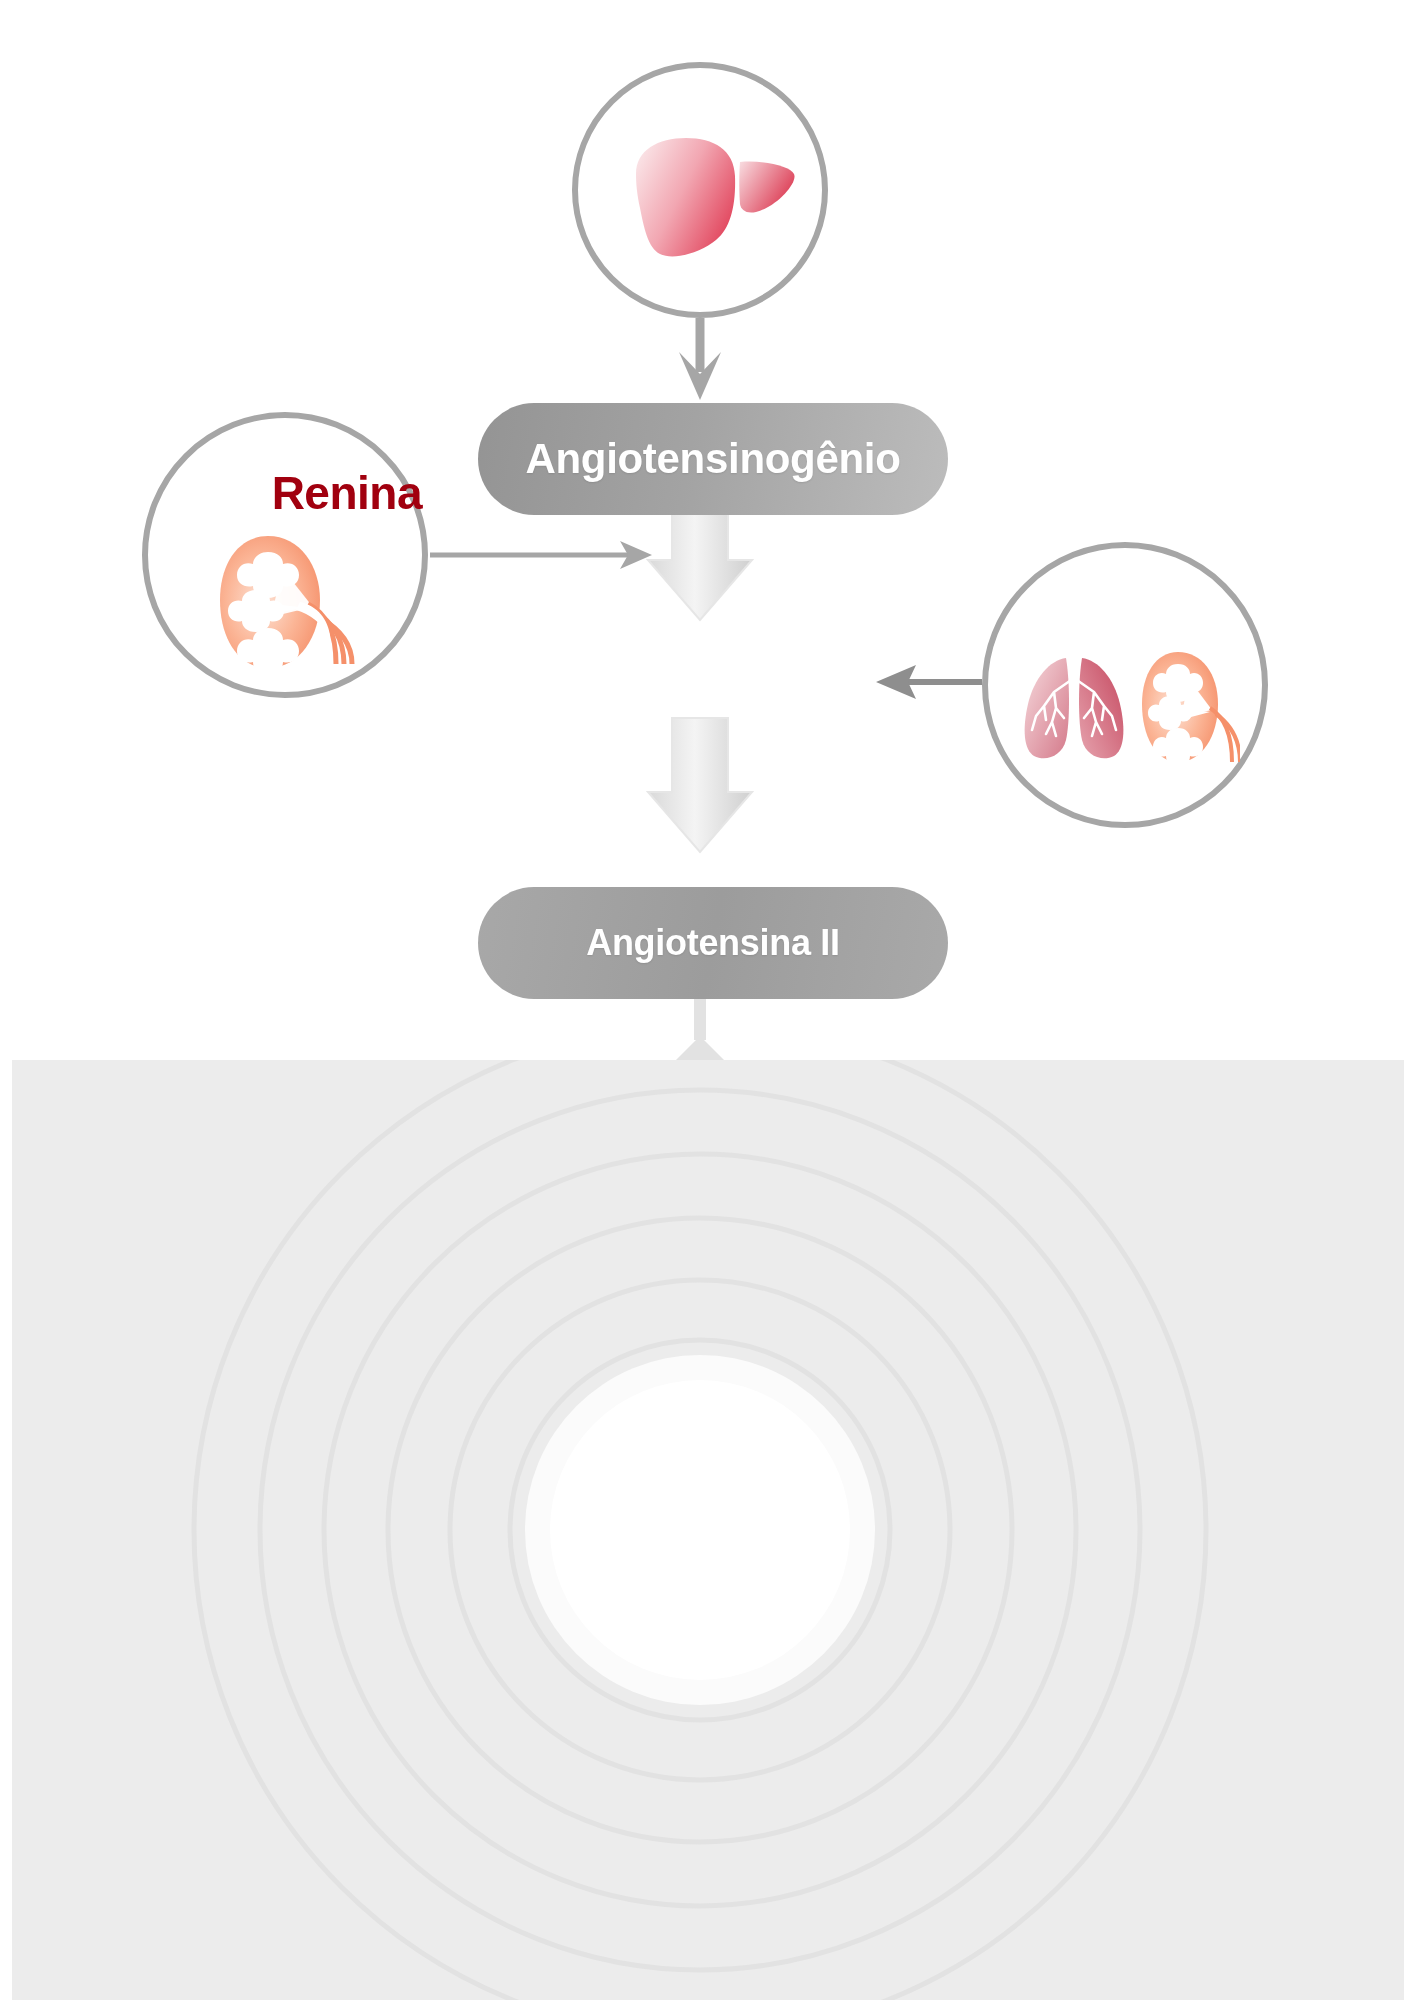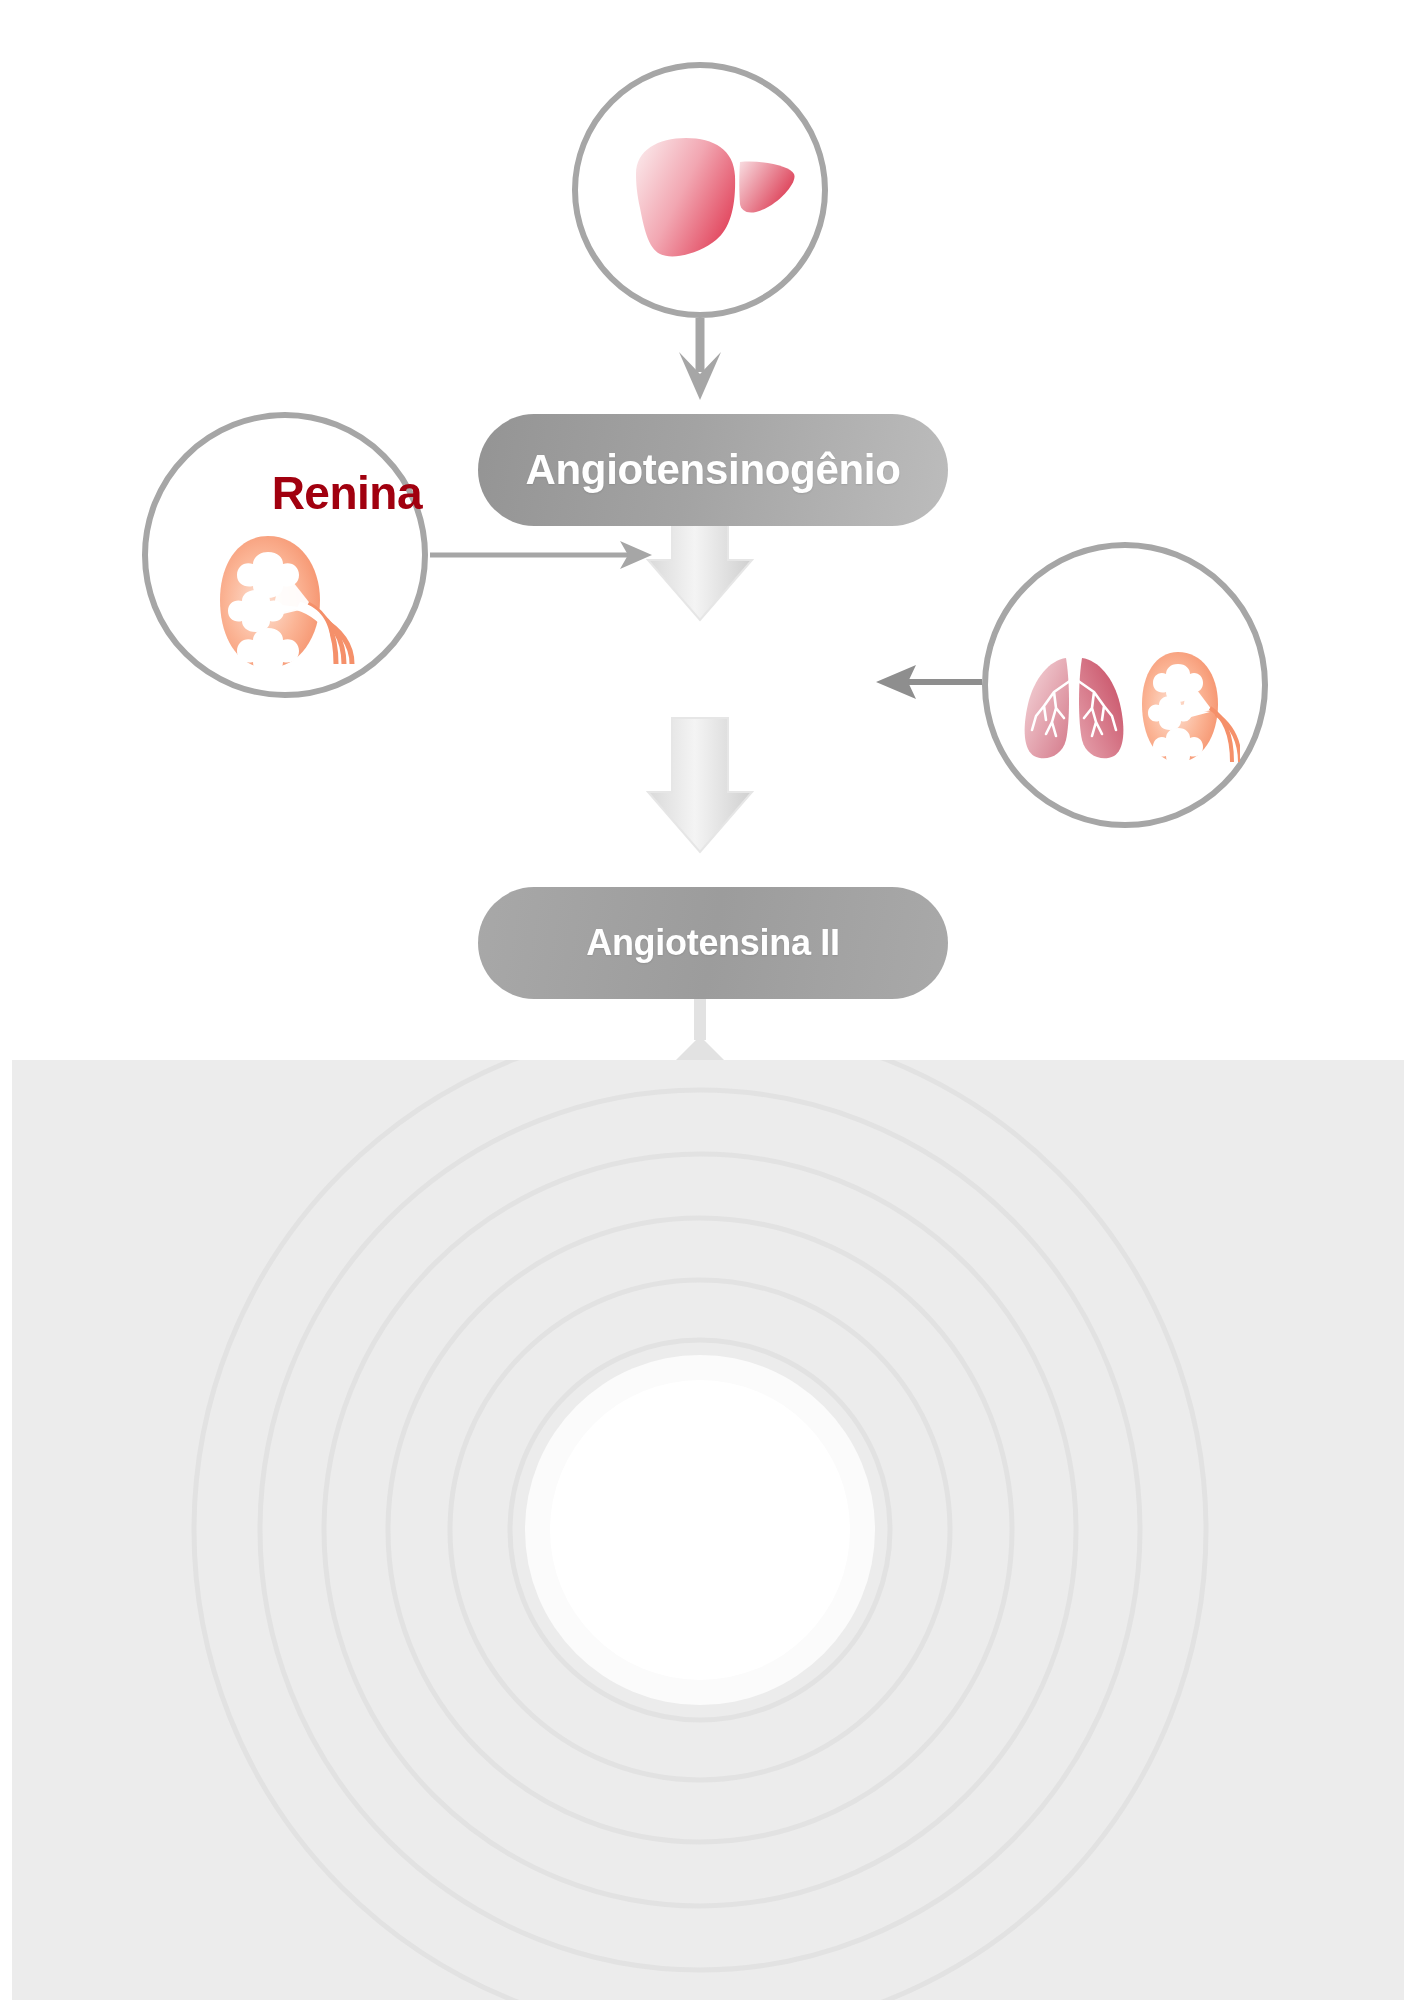--- a/index.html
+++ b/index.html
@@ -56,21 +56,21 @@
     border-radius: 999px;
     display: flex;
     align-items: center;
     justify-content: center;
     color: #ffffff;
     font-weight: bold;
     letter-spacing: -0.3px;
     text-shadow: 0 1px 2px rgba(0,0,0,0.10);
   }
   #pill-angiotensinogen {
-    left: 478px; top: 414px; width: 470px; height: 112px;
+    left: 478px; top: 403px; width: 470px; height: 112px;
     font-size: 42px;
     background: linear-gradient(100deg, #949494 0%, #a3a3a3 45%, #bcbcbc 100%);
     text-align: right;
   }
   #pill-angiotensin-1 {
     left: 540px; top: 614px; width: 348px; height: 110px;
     font-size: 42px;
     background: linear-gradient(100deg, #b0b0b0 0%, #a2a2a2 55%, #8f8f8f 100%);
   }
   #pill-angiotensin-2 {

